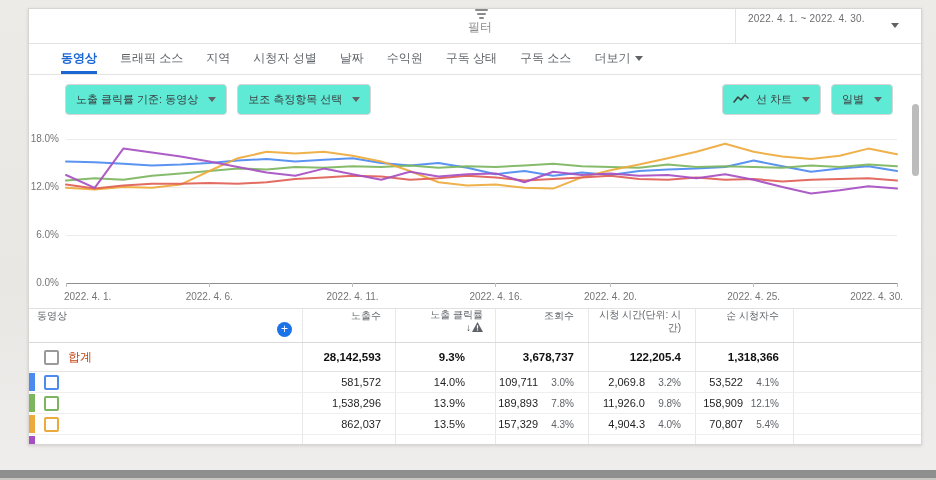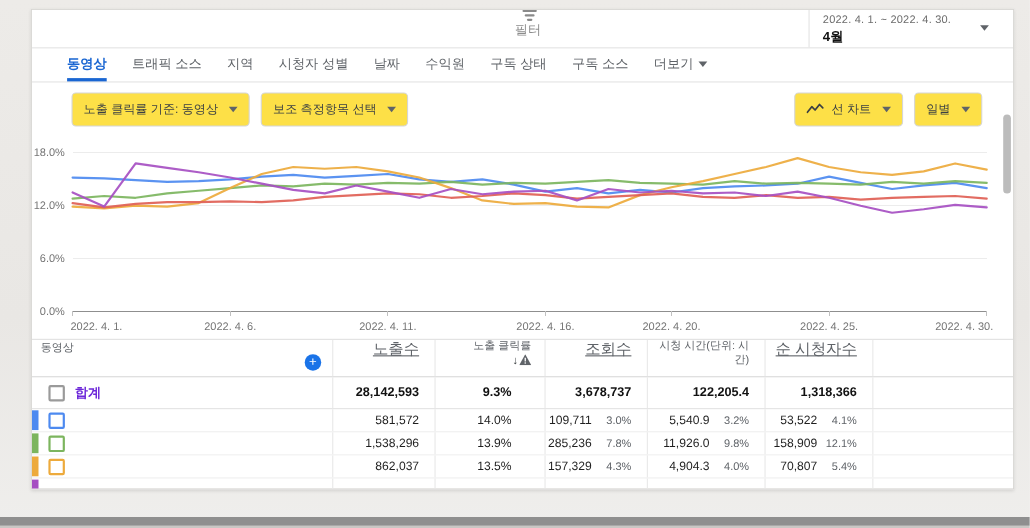--- a/index.html
+++ b/index.html
@@ -26,58 +26,58 @@
 
   
   .tabs{height:30px;border-bottom:1px solid #e3e3e3;display:flex;align-items:stretch;padding-left:32px;}
   .tab{margin-right:23px;font-size:12px;color:#5f6368;display:flex;align-items:center;cursor:pointer;border-bottom:3px solid transparent;padding-top:2px;box-sizing:border-box;white-space:nowrap;}
   .tab.active{color:#1a66d2;font-weight:bold;border-bottom-color:#1a66d2;}
   .tab .caret{margin-left:5px;}
 
   
   .controls{height:48px;display:flex;align-items:center;padding:0 28px 0 36px;justify-content:space-between;}
   .ctl-left,.ctl-right{display:flex;align-items:center;gap:10px;}
-  .btn{height:29px;border:1px solid #d5d5d5;border-radius:4px;background:#fde047;display:flex;align-items:center;padding:0 10px;font-size:11px;color:#3c4043;cursor:pointer;white-space:nowrap;}
+  .btn{height:29px;border:1px solid #d5d5d5;border-radius:4px;background:#5eead4;display:flex;align-items:center;padding:0 10px;font-size:11px;color:#3c4043;cursor:pointer;white-space:nowrap;}
   .btn .caret{margin-left:10px;}
   .btn .lineicon{margin-right:7px;display:inline-flex;}
 
   
   .chart-wrap{height:185px;position:relative;}
   .axis-label{font-size:10px;fill:#757575;}
 
   
   .table{border-top:1px solid #e0e0e0;}
   .tr{display:grid;grid-template-columns:274px 93px 100px 93px 107px 98px 1fr;}
   .td{border-right:1px solid #e8e8e8;display:flex;align-items:center;box-sizing:border-box;min-width:0;}
   .td:last-child{border-right:none;}
   .tr.head{height:33px;border-bottom:1px solid #d9d9d9;}
   .tr.head .td{align-items:flex-start;padding-bottom:6px;font-size:10px;color:#5f6368;}
   .tr.total{height:28px;border-bottom:1px solid #e3e3e3;}
   .tr.data{height:20px;border-bottom:1px solid #efefef;position:relative;}
   .td.video{position:relative;padding-left:8px;}
   .hdr-video{font-size:10px;color:#5f6368;}
   .plus{position:absolute;right:10px;bottom:5px;width:15px;height:15px;border-radius:50%;background:#1a73e8;color:#fff;font-size:12px;line-height:14px;text-align:center;cursor:pointer;}
   .num{justify-content:flex-end;padding-right:14px;font-size:11px;color:#1f1f1f;}
-  .tr.head .num{color:#5f6368;font-size:14px;text-decoration:underline;}
+  .tr.head .num{color:#5f6368;font-size:10px;}
   .ctr{padding-right:30px;}
   .ctr-head{justify-content:flex-end;padding-right:12px;}
   .ctr-head .wrap{width:58px;text-align:right;line-height:1.25;}
   .sorticon{font-size:10px;color:#3c4043;margin:0 1px;}
   .warn{display:inline-block;vertical-align:-1px;}
   .pair{justify-content:flex-end;padding-right:14px;gap:0;font-size:11px;color:#1f1f1f;}
   .pair .v{flex:1;text-align:right;}
   .pair .p{width:36px;text-align:right;color:#5f6368;font-size:10px;}
   .tr.head .pair-head{justify-content:flex-end;padding-right:14px;text-align:right;}
   .tr.head .pair-head .wrap{max-width:84px;text-align:right;line-height:1.25;}
   .tr.total .num,.tr.total .pair .v{font-weight:bold;font-size:11.5px;color:#111;}
   .cb{width:11px;height:11px;border:2px solid #9a9a9a;border-radius:2px;background:#fff;cursor:pointer;flex:none;}
   .rowbar{position:absolute;left:0;top:1px;bottom:1px;width:6px;background:#ccc;}
   .tr.data .cb{margin-left:7px;}
   .tr.total .cb{margin-left:7px;}
-  .total-label{font-size:12px;font-weight:bold;color:#6d28d9;margin-left:9px;}
+  .total-label{font-size:12px;font-weight:normal;color:#c2410c;margin-left:9px;}
   .tr.partial{height:19px;border-bottom:none;}
   .tr.partial .td{align-items:flex-end;}
   .tr.partial .cb{margin-bottom:-5px;}
 
   .scroll-thumb{position:absolute;right:2px;top:95px;width:7px;height:72px;background:#bcbcbc;border-radius:4px;}
 </style>
 </head>
 <body>
 
 <div class="page">
@@ -85,21 +85,20 @@
 
     <div class="filter-bar">
       <span class="funnel">
           <i></i>
           <i></i>
           <i></i>
         </span>
       <span class="filter-label">필터</span>
       <div class="date-box">
         <div class="date-range">2022. 4. 1. ~ 2022. 4. 30.</div>
-        <div class="date-period">4월</div>
         <span class="caret"></span>
       </div>
     </div>
 
     <div class="tabs">
       <div class="tab active">동영상</div>
       <div class="tab">트래픽 소스</div>
       <div class="tab">지역</div>
       <div class="tab">시청자 성별</div>
       <div class="tab">날짜</div>
@@ -235,21 +234,21 @@
             <span>581,572</span>
           </div>
         <div class="td num ctr">
             <span>14.0%</span>
           </div>
         <div class="td pair">
             <span class="v">109,711</span>
             <span class="p">3.0%</span>
           </div>
         <div class="td pair">
-            <span class="v">5,540.9</span>
+            <span class="v">2,069.8</span>
             <span class="p">3.2%</span>
           </div>
         <div class="td pair">
             <span class="v">53,522</span>
             <span class="p">4.1%</span>
           </div>
         <div class="td"></div>
       </div>
 
       <div class="tr data">
@@ -257,21 +256,21 @@
             <span class="rowbar" style="background: rgb(124, 181, 94);"></span>
             <span class="cb" style="border-color: rgb(124, 181, 94);"></span>
           </div>
         <div class="td num">
             <span>1,538,296</span>
           </div>
         <div class="td num ctr">
             <span>13.9%</span>
           </div>
         <div class="td pair">
-            <span class="v">285,236</span>
+            <span class="v">189,893</span>
             <span class="p">7.8%</span>
           </div>
         <div class="td pair">
             <span class="v">11,926.0</span>
             <span class="p">9.8%</span>
           </div>
         <div class="td pair">
             <span class="v">158,909</span>
             <span class="p">12.1%</span>
           </div>

